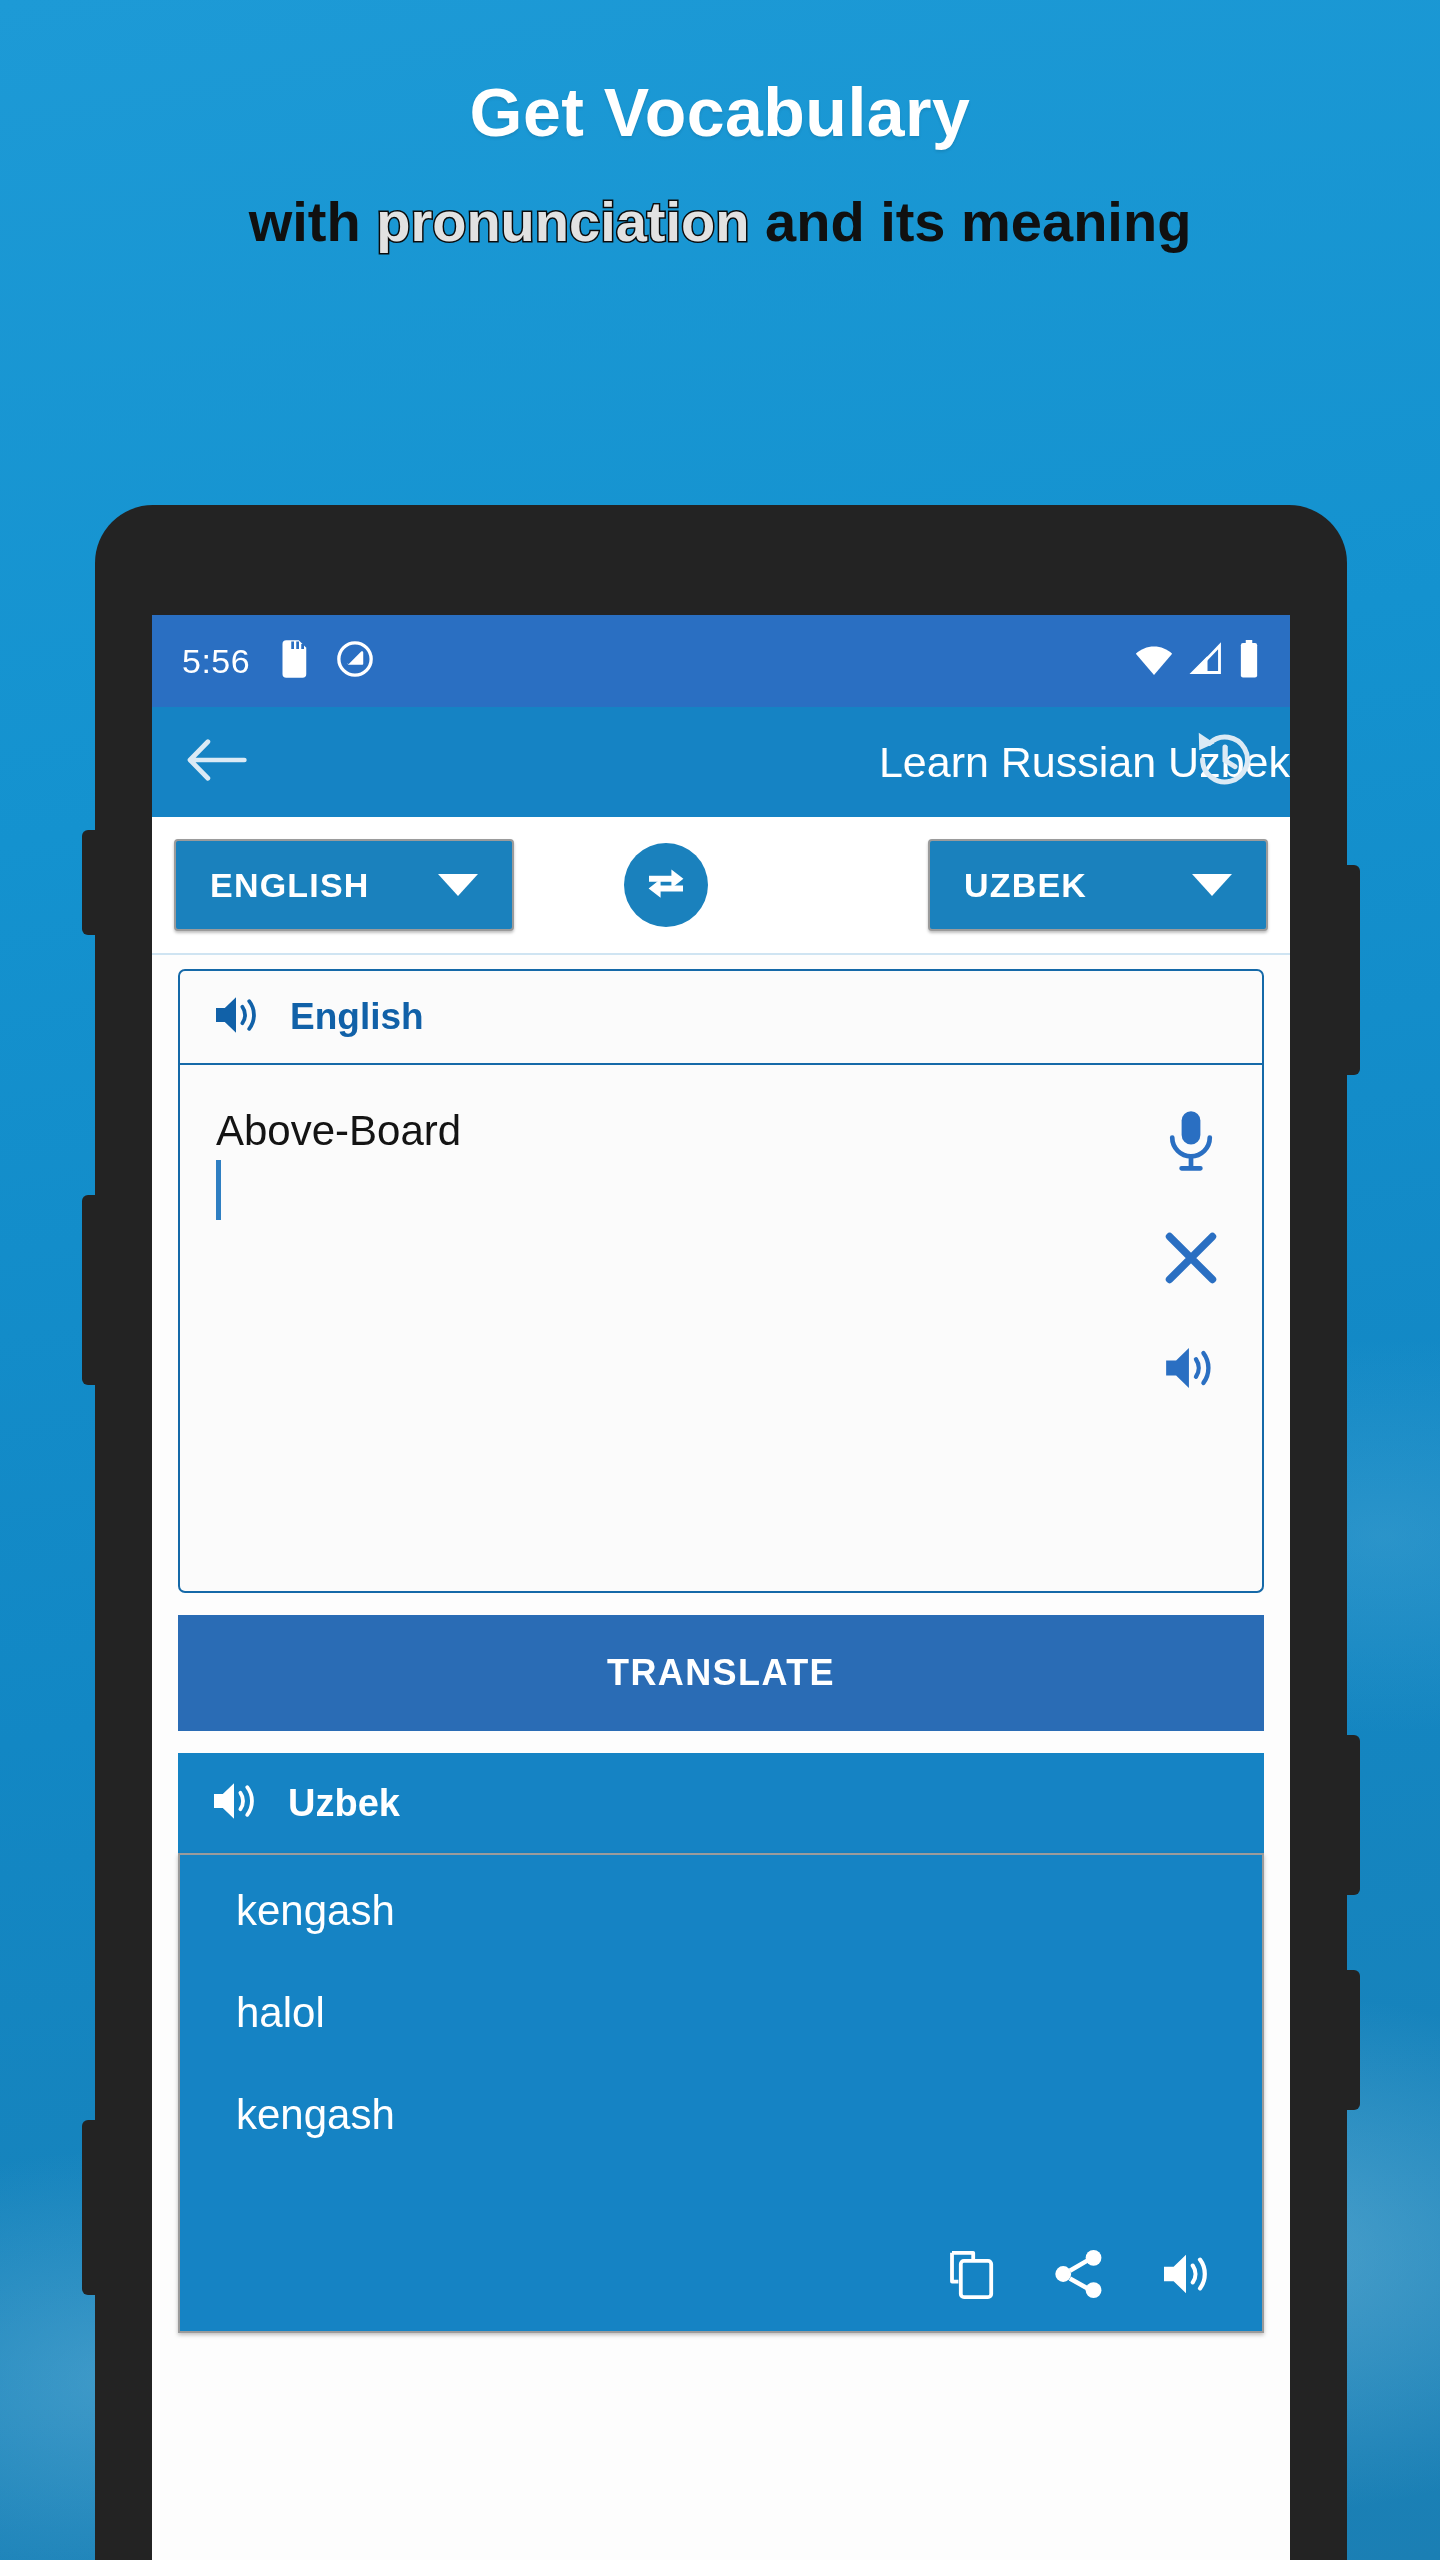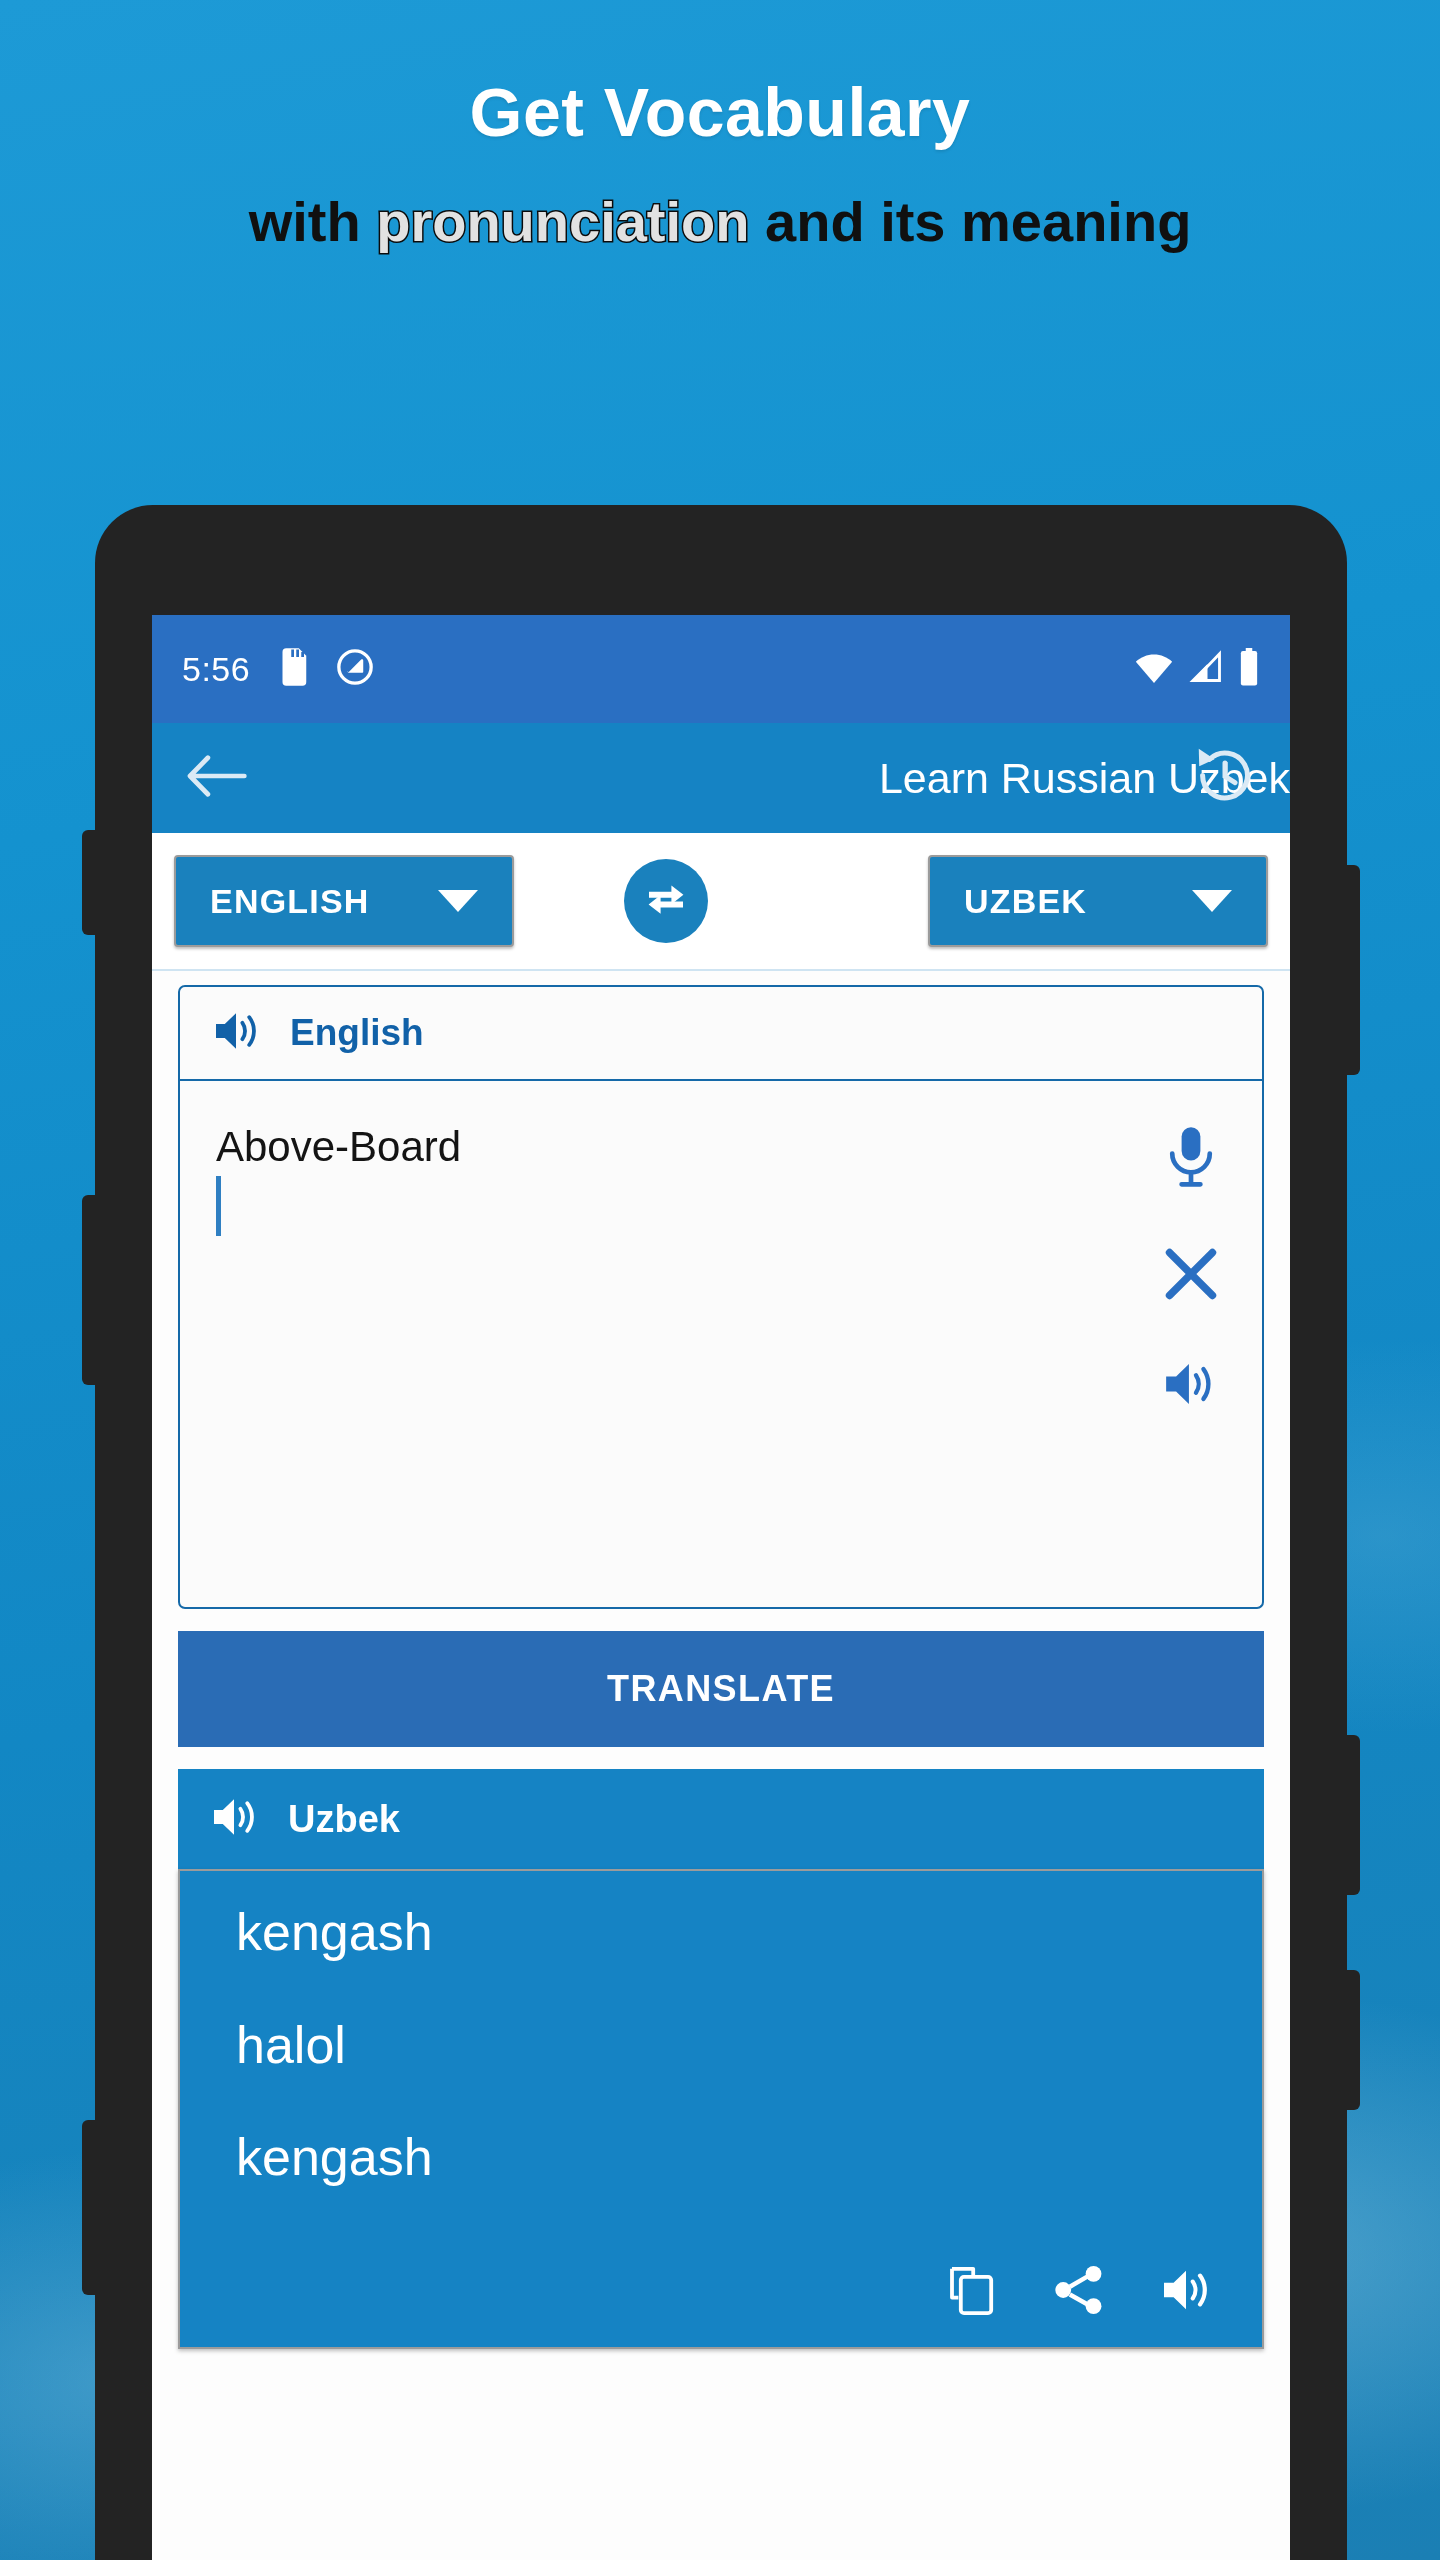--- a/index.html
+++ b/index.html
@@ -63,21 +63,21 @@
 
   #screen {
     position:absolute; left:57px; top:110px;
     width:1138px; height:2000px;
     background:#fdfdfd;
     overflow:hidden;
   }
 
   
   #statusbar {
-    height:108px; background:#2a6fc2;
+    height:92px; background:#2a6fc2;
     display:flex; align-items:center; padding:0 30px;
     color:#ffffff;
   }
   #clock { font-size:34px; letter-spacing:.5px; }
   .sb-icons-left { display:flex; align-items:center; gap:26px; margin-left:30px; }
   .sb-icons-right { display:flex; align-items:center; gap:14px; margin-left:auto; }
 
   
   #appbar {
     height:110px; background:#1583c4;
@@ -170,21 +170,21 @@
   }
   #result-head .lbl { color:#ffffff; font-size:38px; font-weight:bold; }
   #result-body {
     background:#1583c4;
     border:2px solid #9b9b9b;
     min-height:480px; position:relative;
     padding:34px 56px 30px 56px;
     box-shadow:0 2px 4px rgba(0,0,0,.25);
   }
   .result-item {
-    color:#ffffff; font-size:52px; line-height:1.05;
+    color:#ffffff; font-size:42px; line-height:1.05;
     margin-bottom:58px;
   }
   #result-actions {
     position:absolute; right:46px; bottom:26px;
     display:flex; align-items:center; gap:54px;
   }
   #result-actions > div { cursor:pointer; }
 </style>
 </head>
 <body>

